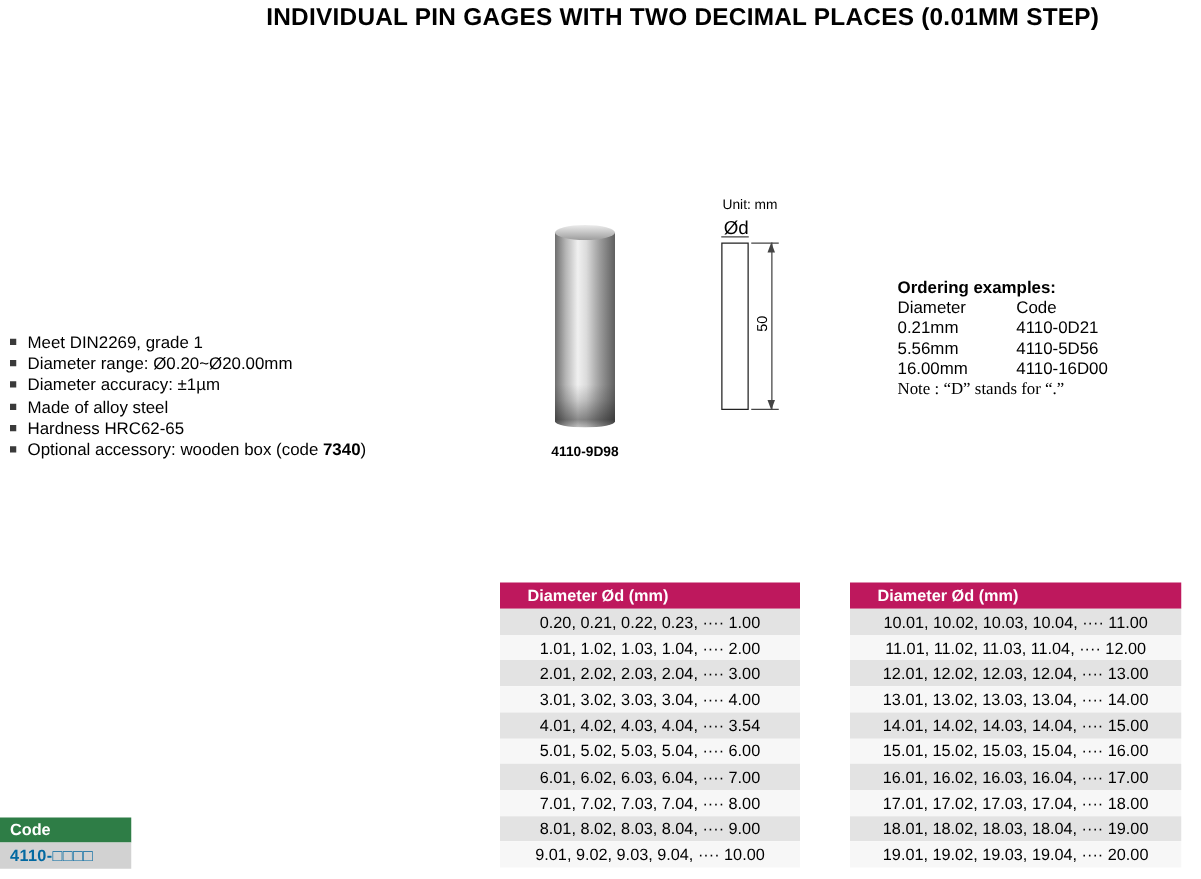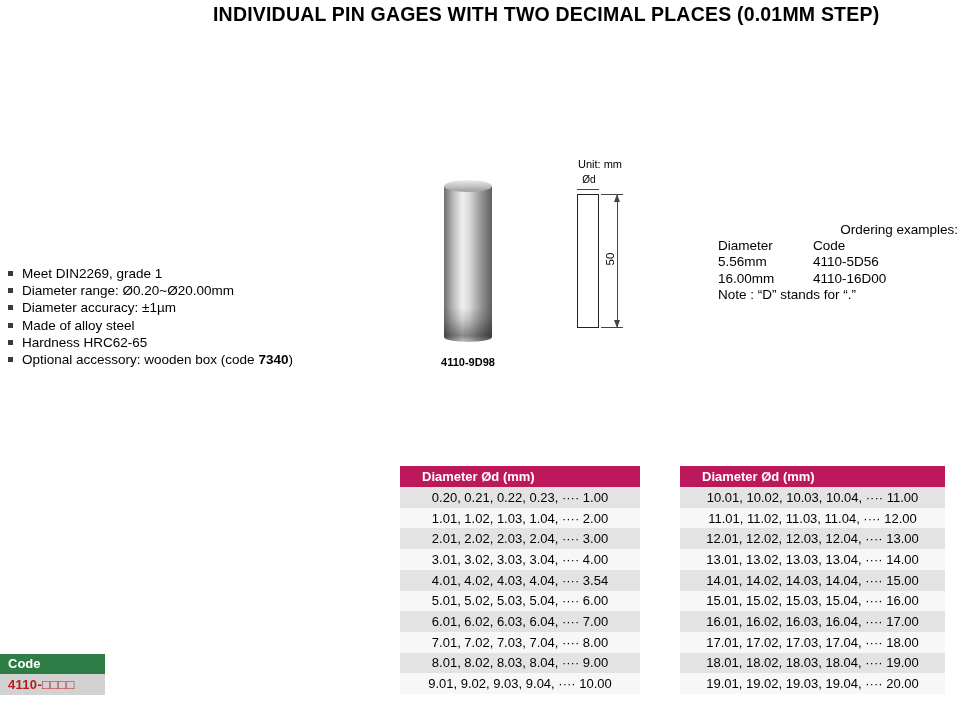--- a/index.html
+++ b/index.html
@@ -35,44 +35,44 @@
     position:absolute; top:6px; left:0; width:48px; height:156px;
     border-radius:0 0 24px 24px / 0 0 5px 5px;
     background:
       linear-gradient(180deg, rgba(255,255,255,0) 78%, rgba(40,40,40,0.18) 86%, rgba(15,15,15,0.45) 96%, rgba(90,90,90,0.30) 100%),
       linear-gradient(90deg,#6e6e6e 0%,#b5b5b5 18%,#f0f0f0 38%,#dcdcdc 52%,#9e9e9e 74%,#5f5f5f 100%);
   }
   .pin-caption { margin-top:14px; font-weight:700; font-size:11px; }
   
   .drawing { position:absolute; left:560px; top:158px; width:90px; height:190px; font-size:11px; }
   .unit-label { position:absolute; top:0; left:18px; white-space:nowrap; }
-  .od-label { position:absolute; top:16px; left:9px; width:40px; text-align:center; font-size:10px; }
+  .od-label { position:absolute; top:16px; left:9px; width:40px; text-align:center; font-size:15px; }
   .od-dim-line { position:absolute; top:31px; left:17px; width:22px; border-top:1px solid #444; }
   .draw-rect {
     position:absolute; left:17px; top:36px; width:22px; height:134px;
     border:1.5px solid #222; background:#fff;
   }
   .ext-top    { position:absolute; left:41px; top:36px;  width:22px; border-top:1px solid #444; }
   .ext-bottom { position:absolute; left:41px; top:169px; width:22px; border-top:1px solid #444; }
   .dim-line   { position:absolute; left:57px; top:36px; height:134px; border-left:1px solid #444; }
   .arrow-up   { position:absolute; left:54px; top:36px; width:0; height:0;
                 border-left:3.5px solid transparent; border-right:3.5px solid transparent; border-bottom:8px solid #444; }
   .arrow-down { position:absolute; left:54px; top:162px; width:0; height:0;
                 border-left:3.5px solid transparent; border-right:3.5px solid transparent; border-top:8px solid #444; }
   .dim-label  { position:absolute; left:44px; top:95px; transform:rotate(-90deg); transform-origin:center; font-size:11.5px; }
   
   .ordering { position:absolute; left:718px; top:222px; width:240px; font-size:13.5px; line-height:16.2px; }
-  .ordering-title { font-weight:400;text-align:right; }
+  .ordering-title { font-weight:700; }
   .ordering-row { display:flex; }
   .ord-col-d { width:95px; }
-  .ordering-note { white-space:nowrap; }
+  .ordering-note { white-space:nowrap;font-family:Liberation Serif, serif; }
   
   .code-block { position:absolute; left:0; top:654px; width:105px; font-size:13px; }
   .code-header { background:#2e7d46; color:#fff; font-weight:700; height:20px; line-height:20px; padding-left:8px; }
-  .code-value  { background:#d2d2d2; color:#b91c1c; font-weight:700; height:21px; line-height:21px; padding-left:8px; letter-spacing:0.3px; }
+  .code-value  { background:#d2d2d2; color:#0369a1; font-weight:700; height:21px; line-height:21px; padding-left:8px; letter-spacing:0.3px; }
   
   .dtable { position:absolute; top:466px; }
   .dtable-left  { left:400px; width:240px; }
   .dtable-right { left:680px; width:265px; }
   .dtable-header {
     height:21px; line-height:21px; background:#be185d; color:#fff;
     font-weight:700; font-size:13px; padding-left:22px;
   }
   .dtable-rows { display:grid; grid-template-rows:repeat(10,1fr); height:207px; }
   .dtable-row {
@@ -117,20 +117,24 @@
   <div class="dim-label">50</div>
 </div>
 
 <div class="ordering">
   <div class="ordering-title">Ordering examples:</div>
   <div class="ordering-row">
     <span class="ord-col-d">Diameter</span>
     <span>Code</span>
   </div>
   <div class="ordering-row">
+    <span class="ord-col-d">0.21mm</span>
+    <span>4110-0D21</span>
+  </div>
+  <div class="ordering-row">
     <span class="ord-col-d">5.56mm</span>
     <span>4110-5D56</span>
   </div>
   <div class="ordering-row">
     <span class="ord-col-d">16.00mm</span>
     <span>4110-16D00</span>
   </div>
   <div class="ordering-note">Note : “D” stands for “.”</div>
 </div>
 

